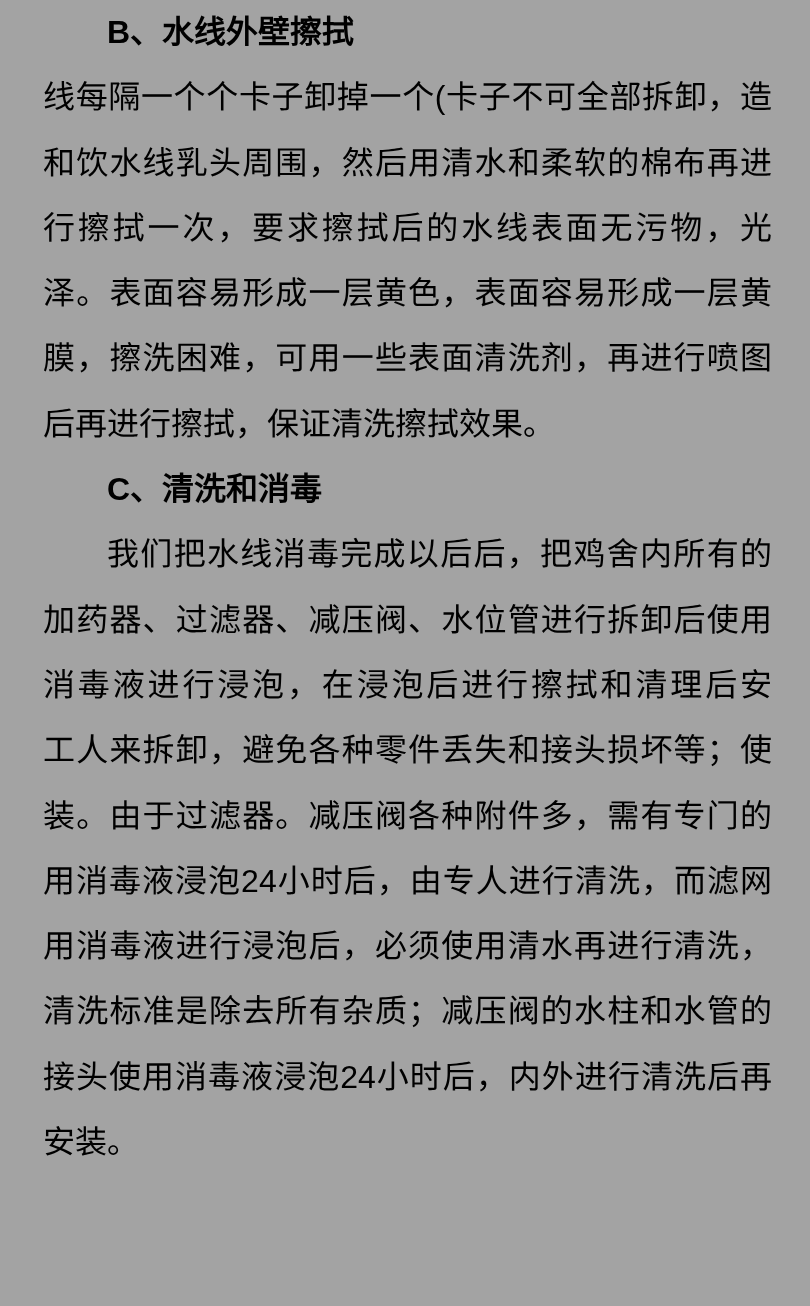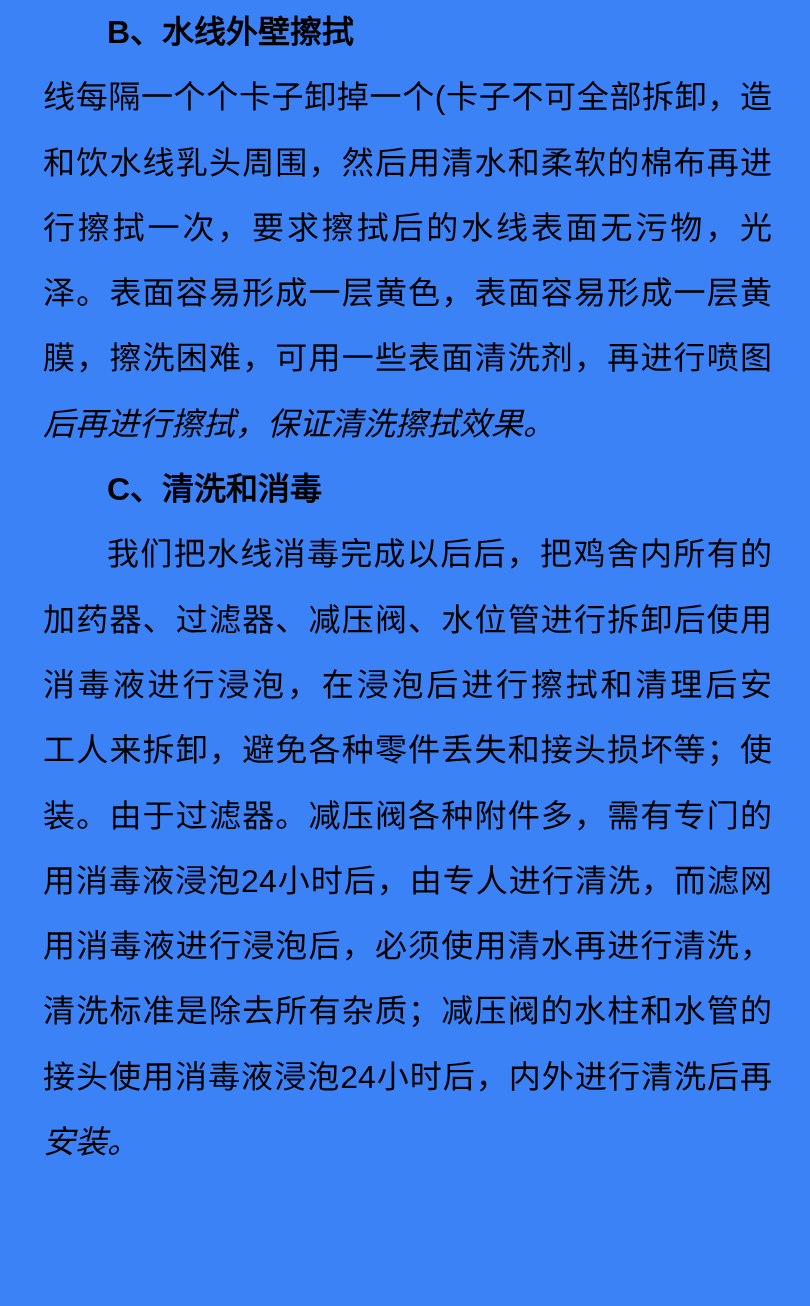--- a/index.html
+++ b/index.html
@@ -34,34 +34,33 @@
     text-align: justify;
     text-align-last: justify;
   }
   .line--first {
     text-indent: 2em;
   }
   .line--last {
     white-space: normal;
     text-align: center;
     text-align-last: left;
-    font-style: italic;
   }
   .line--heading {
     white-space: normal;
     font-weight: 700;
     text-indent: 2em;
     text-align: left;
     text-align-last: left;
   }
 </style>
 </head>
 <body>
 
-<div class="page" style="background: #3b82f6; color: rgb(0, 0, 0);">
+<div class="page" style="background: #a3a3a3; color: rgb(0, 0, 0);">
 
 <div class="line line--heading">B、水线外壁擦拭</div>
     <div class="line line--full">线每隔一个个卡子卸掉一个(卡子不可全部拆卸，造</div>
     <div class="line line--full">和饮水线乳头周围，然后用清水和柔软的棉布再进</div>
     <div class="line line--full">行擦拭一次，要求擦拭后的水线表面无污物，光</div>
     <div class="line line--full">泽。表面容易形成一层黄色，表面容易形成一层黄色</div>
     <div class="line line--full">膜，擦洗困难，可用一些表面清洗剂，再进行喷图</div>
     <div class="line line--last">后再进行擦拭，保证清洗擦拭效果。</div>
     <div class="line line--heading">C、清洗和消毒</div>
     <div class="line line--first">我们把水线消毒完成以后后，把鸡舍内所有的</div>

